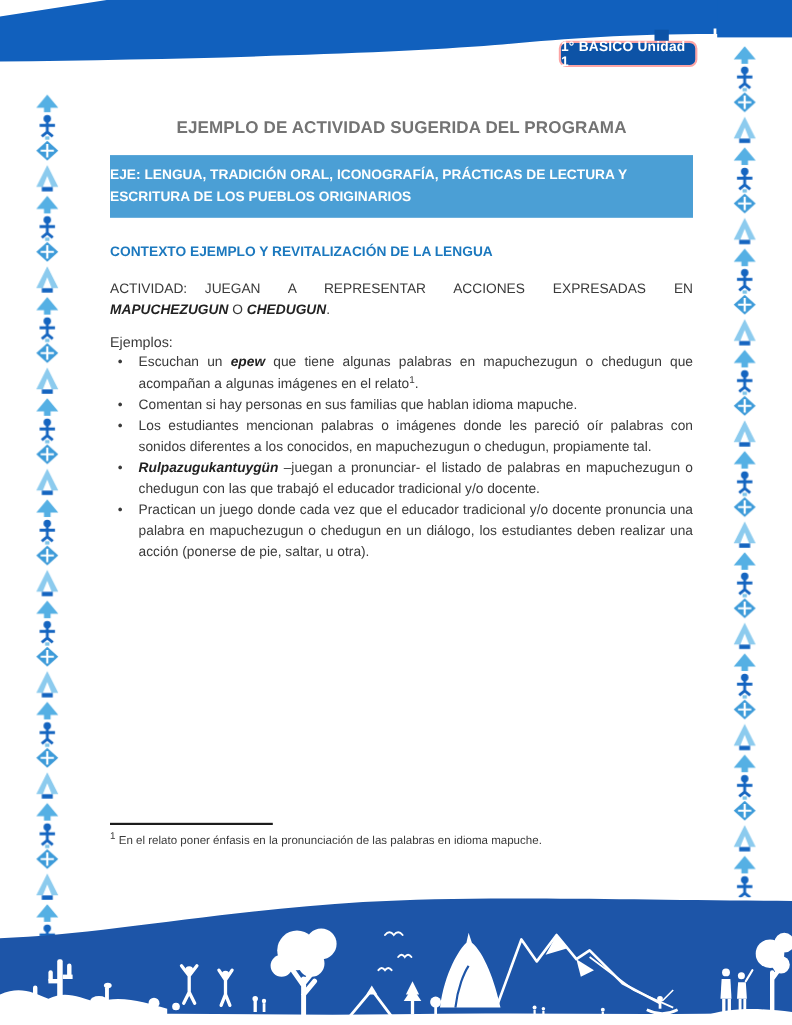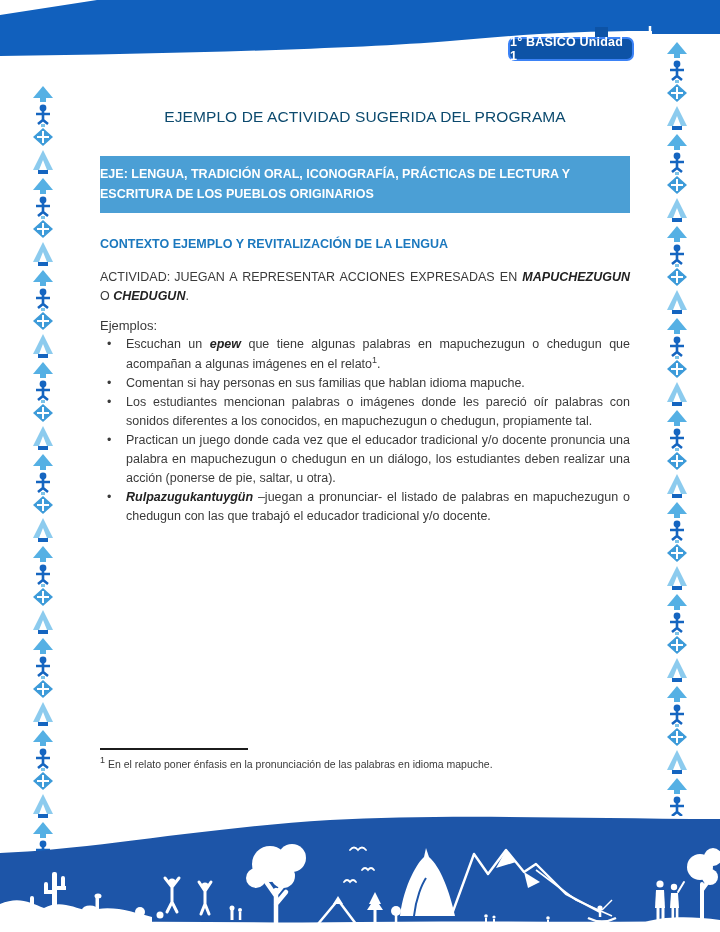--- a/index.html
+++ b/index.html
@@ -8,49 +8,49 @@
     background:#ffffff;
     font-family:"Liberation Sans", sans-serif;
     color:#3a3a3a;
   }
   svg { display:block; }
 
   
   .header-svg { position:absolute; top:0; left:0; }
   .unit-badge {
     position:absolute; left:508px; top:37px; width:122px; height:20px;
-    background:#0d53a6; border:2px solid #3b82f6; border-radius:7px;
+    background:#0d53a6; border:2px solid #fca5a5; border-radius:7px;
     color:#ffffff; font-size:12.5px; font-weight:bold;
     display:flex; align-items:center; justify-content:center;
     letter-spacing:0.2px;
   }
 
   
   .ornament { position:absolute; }
   .ornament-left  { left:26px;  top:84px; }
   .ornament-right { left:660px; top:40px; }
 
   
   .content { position:absolute; left:100px; top:98px; width:530px; }
   .page-title {
-    font-size:15.5px; font-weight:normal; color:#0c4a6e;
-    text-align:center; margin:10px 0 30px; letter-spacing:0.1px;
+    font-size:15.5px; font-weight:bold; color:#737373;
+    text-align:center; margin:10px 0 15px; letter-spacing:0.1px;
   }
   .eje-banner {
     background:#4b9fd5; color:#ffffff; font-weight:bold;
     font-size:12.5px; line-height:1.6; padding:8px 0 9px;
   }
   .context-heading {
     color:#1b78be; font-weight:bold; font-size:12.5px; margin:24px 0 0;
   }
   .activity-par {
     font-size:12.5px; line-height:1.52; text-align:justify;
     margin:17px 0 0;
   }
-  .activity-par .act-label { margin-right:4px; }
+  .activity-par .act-label { margin-right:16px; }
   .examples-heading { font-size:13px; margin:12px 0 0; }
   ul.examples {
     list-style:none; margin:2px 0 0; padding:0;
     font-size:12.5px; line-height:1.52;
   }
   ul.examples li { position:relative; padding-left:26px; text-align:justify; }
   ul.examples li::before { content:"\2022"; position:absolute; left:7px; color:#3a3a3a; }
   b { color:#222222;font-style:italic; }
   sup { font-size:9px; }
 
@@ -121,23 +121,23 @@
   <p class="examples-heading">Ejemplos:</p>
 
   <ul class="examples">
     <li><span>Escuchan un </span><b>epew</b><span> que tiene algunas palabras en mapuchezugun o chedugun que acompañan a algunas imágenes en el relato</span><sup>1</sup><span>.</span></li>
 
 
     <li><span>Comentan si hay personas en sus familias que hablan idioma mapuche.</span></li>
 
     <li><span>Los estudiantes mencionan palabras o imágenes donde les pareció oír palabras con sonidos diferentes a los conocidos, en mapuchezugun o chedugun, propiamente tal.</span></li>
 
+    <li><b>Rulpazugukantuygün</b><span> –juegan a pronunciar- el listado de palabras en mapuchezugun o chedugun con las que trabajó el educador tradicional y/o docente.</span></li>
+
     <li><span>Practican un juego donde cada vez que el educador tradicional y/o docente pronuncia una palabra en mapuchezugun o chedugun en un diálogo, los estudiantes deben realizar una acción (ponerse de pie, saltar, u otra).</span></li>
-
-    <li><b>Rulpazugukantuygün</b><span> –juegan a pronunciar- el listado de palabras en mapuchezugun o chedugun con las que trabajó el educador tradicional y/o docente.</span></li>
   </ul>
 </div>
 
 <div class="footnote-block">
   <div class="fn-rule"></div>
   <p class="fn-text"><sup>1</sup><span> En el relato poner énfasis en la pronunciación de las palabras en idioma mapuche.</span></p>
 </div>
 
 <svg class="footer-svg" width="720" height="120" viewBox="0 0 720 120" aria-hidden="true">
 

